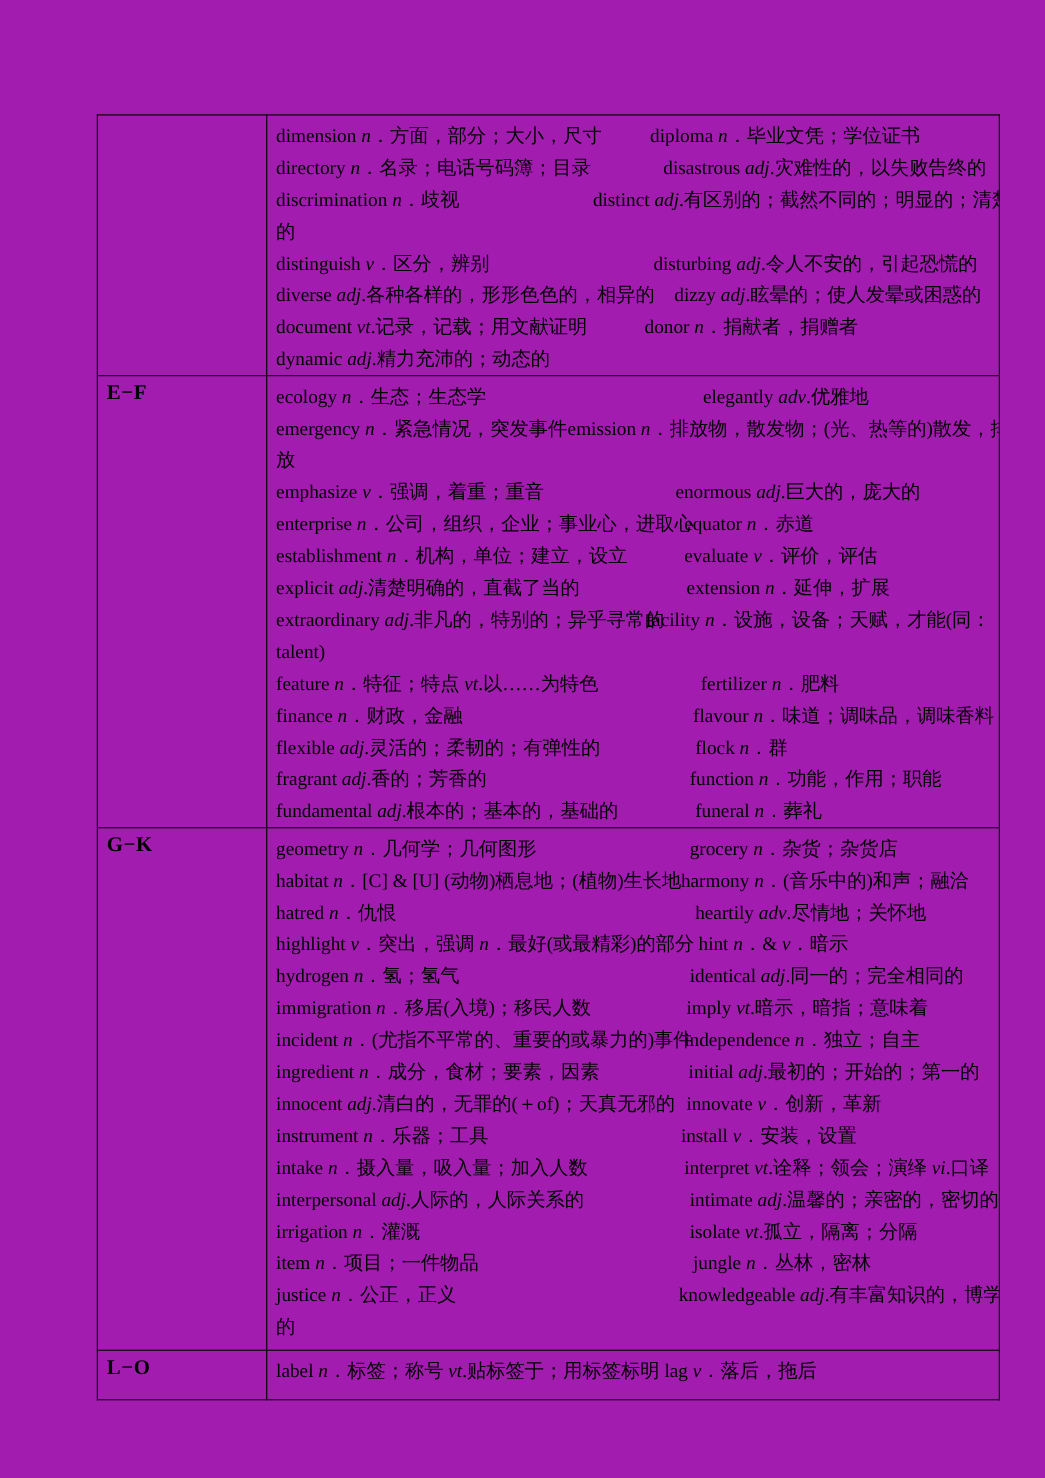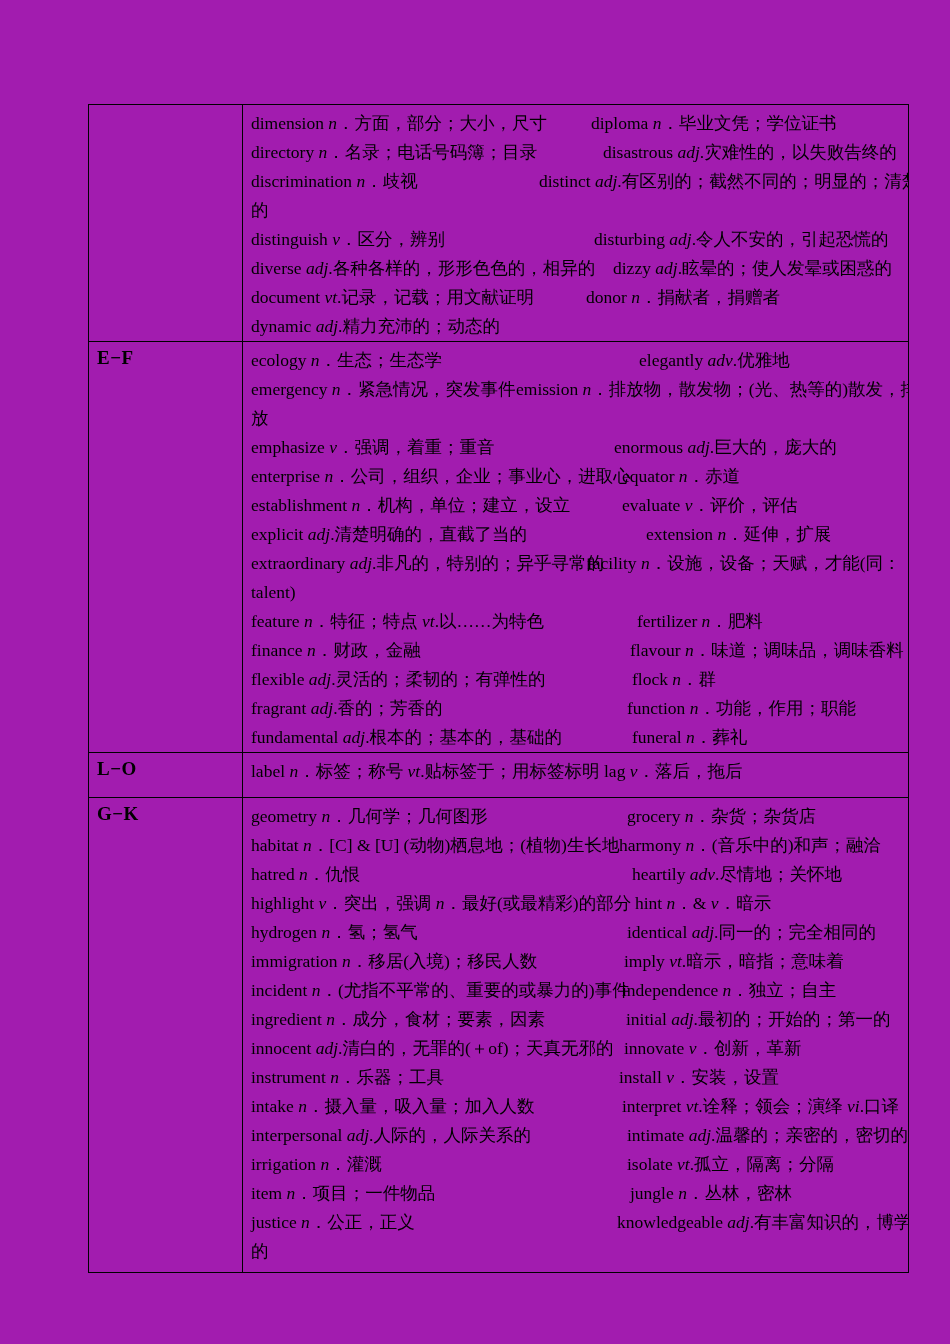--- a/index.html
+++ b/index.html
@@ -90,34 +90,28 @@
         </tr>
         <tr style="height: 403px;">
           <td class="label-cell"><span class="section-label">E−F</span></td>
           <td class="content-cell">
             <div class="line"><span class="entry">ecology <i>n</i>．生态；生态学</span><span class="entry right" style="left: 352px; margin-left: 36px;">elegantly <i>adv</i>.优雅地</span></div>
             <div class="line"><span class="entry">emergency <i>n</i>．紧急情况，突发事件</span><span class="entry right" style="left: 265px;">emission <i>n</i>．排放物，散发物；(光、热等的)散发，排</span></div>
             <div class="line"><span class="entry">放</span></div>
             <div class="line"><span class="entry">emphasize <i>v</i>．强调，着重；重音</span><span class="entry right" style="left: 363px;">enormous <i>adj</i>.巨大的，庞大的</span></div>
             <div class="line"><span class="entry">enterprise <i>n</i>．公司，组织，企业；事业心，进取心</span><span class="entry right" style="left: 371px;">equator <i>n</i>．赤道</span></div>
             <div class="line"><span class="entry">establishment <i>n</i>．机构，单位；建立，设立</span><span class="entry right" style="left: 371px;">evaluate <i>v</i>．评价，评估</span></div>
-            <div class="line"><span class="entry">explicit <i>adj</i>.清楚明确的，直截了当的</span><span class="entry right" style="left: 395px;">extension <i>n</i>．延伸，扩展</span></div>
+            <div class="line"><span class="entry">explicit <i>adj</i>.清楚明确的，直截了当的</span><span class="entry right" style="left: 373px;">extension <i>n</i>．延伸，扩展</span></div>
             <div class="line"><span class="entry">extraordinary <i>adj</i>.非凡的，特别的；异乎寻常的</span><span class="entry right" style="left: 336px;">facility <i>n</i>．设施，设备；天赋，才能(同：</span></div>
             <div class="line"><span class="entry">talent)</span></div>
             <div class="line"><span class="entry">feature <i>n</i>．特征；特点 <i>vt</i>.以……为特色</span><span class="entry right" style="left: 386px;">fertilizer <i>n</i>．肥料</span></div>
             <div class="line"><span class="entry">finance <i>n</i>．财政，金融</span><span class="entry right" style="left: 379px;">flavour <i>n</i>．味道；调味品，调味香料</span></div>
             <div class="line"><span class="entry">flexible <i>adj</i>.灵活的；柔韧的；有弹性的</span><span class="entry right" style="left: 381px;">flock <i>n</i>．群</span></div>
             <div class="line"><span class="entry">fragrant <i>adj</i>.香的；芳香的</span><span class="entry right" style="left: 376px;">function <i>n</i>．功能，作用；职能</span></div>
             <div class="line"><span class="entry">fundamental <i>adj</i>.根本的；基本的，基础的</span><span class="entry right" style="left: 381px;">funeral <i>n</i>．葬礼</span></div>
-          </td>
-        </tr>
-        <tr style="height: 45px;">
-          <td class="label-cell"><span class="section-label">L−O</span></td>
-          <td class="content-cell">
-            <div class="line"><span class="entry">label <i>n</i>．标签；称号 <i>vt</i>.贴标签于；用标签标明</span><span class="entry right" style="left: 353px;">lag <i>v</i>．落后，拖后</span></div>
           </td>
         </tr>
         <tr style="height: 475px;">
           <td class="label-cell"><span class="section-label">G−K</span></td>
           <td class="content-cell">
             <div class="line"><span class="entry">geometry <i>n</i>．几何学；几何图形</span><span class="entry right" style="left: 376px;">grocery <i>n</i>．杂货；杂货店</span></div>
             <div class="line"><span class="entry">habitat <i>n</i>．[C] &amp; [U] (动物)栖息地；(植物)生长地</span><span class="entry right" style="left: 368px;">harmony <i>n</i>．(音乐中的)和声；融洽</span></div>
             <div class="line"><span class="entry">hatred <i>n</i>．仇恨</span><span class="entry right" style="left: 381px;">heartily <i>adv</i>.尽情地；关怀地</span></div>
             <div class="line"><span class="entry">highlight <i>v</i>．突出，强调 <i>n</i>．最好(或最精彩)的部分</span><span class="entry right" style="left: 384px;">hint <i>n</i>．&amp; <i>v</i>．暗示</span></div>
             <div class="line"><span class="entry">hydrogen <i>n</i>．氢；氢气</span><span class="entry right" style="left: 376px;">identical <i>adj</i>.同一的；完全相同的</span></div>
@@ -127,15 +121,21 @@
             <div class="line"><span class="entry">innocent <i>adj</i>.清白的，无罪的(＋of)；天真无邪的</span><span class="entry right" style="left: 373px;">innovate <i>v</i>．创新，革新</span></div>
             <div class="line"><span class="entry">instrument <i>n</i>．乐器；工具</span><span class="entry right" style="left: 368px;">install <i>v</i>．安装，设置</span></div>
             <div class="line"><span class="entry">intake <i>n</i>．摄入量，吸入量；加入人数</span><span class="entry right" style="left: 371px;">interpret <i>vt</i>.诠释；领会；演绎 <i>vi</i>.口译</span></div>
             <div class="line"><span class="entry">interpersonal <i>adj</i>.人际的，人际关系的</span><span class="entry right" style="left: 376px;">intimate <i>adj</i>.温馨的；亲密的，密切的</span></div>
             <div class="line"><span class="entry">irrigation <i>n</i>．灌溉</span><span class="entry right" style="left: 376px;">isolate <i>vt</i>.孤立，隔离；分隔</span></div>
             <div class="line"><span class="entry">item <i>n</i>．项目；一件物品</span><span class="entry right" style="left: 379px;">jungle <i>n</i>．丛林，密林</span></div>
             <div class="line"><span class="entry">justice <i>n</i>．公正，正义</span><span class="entry right" style="left: 366px;">knowledgeable <i>adj</i>.有丰富知识的，博学</span></div>
             <div class="line"><span class="entry">的</span></div>
           </td>
         </tr>
+        <tr style="height: 45px;">
+          <td class="label-cell"><span class="section-label">L−O</span></td>
+          <td class="content-cell">
+            <div class="line"><span class="entry">label <i>n</i>．标签；称号 <i>vt</i>.贴标签于；用标签标明</span><span class="entry right" style="left: 353px;">lag <i>v</i>．落后，拖后</span></div>
+          </td>
+        </tr>
       </tbody>
   </table>
 </div>
 
 </body></html>

